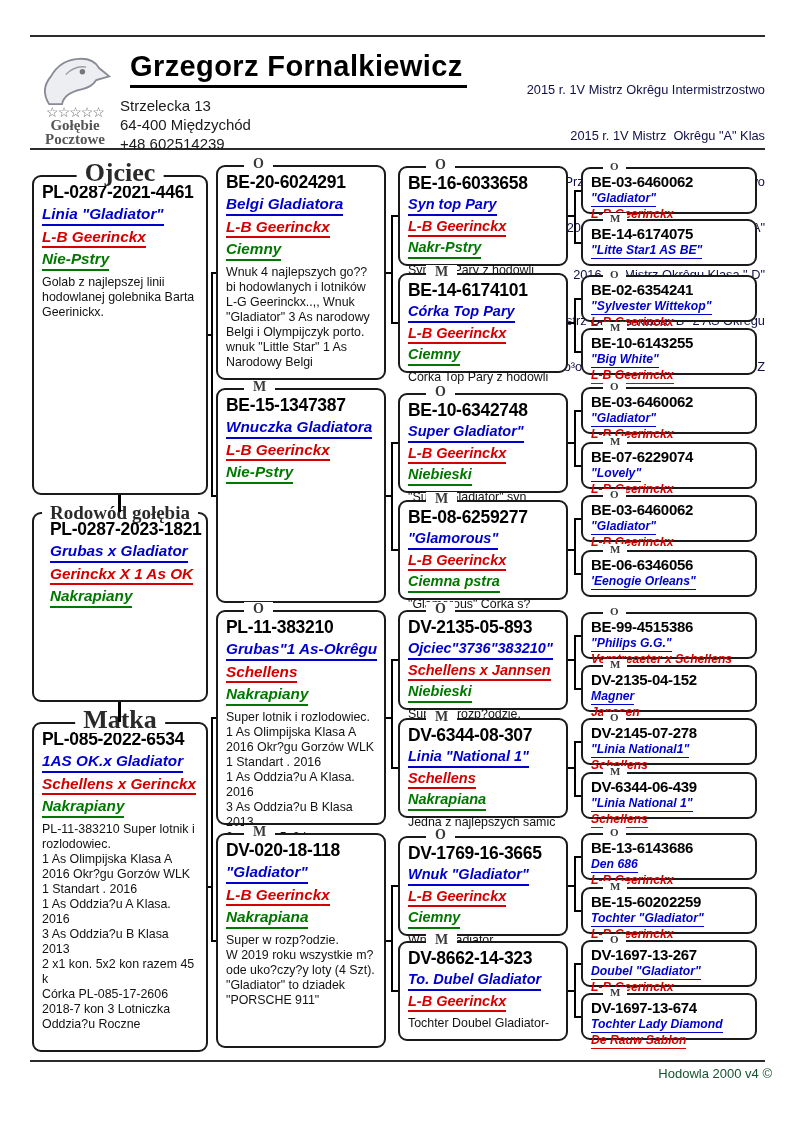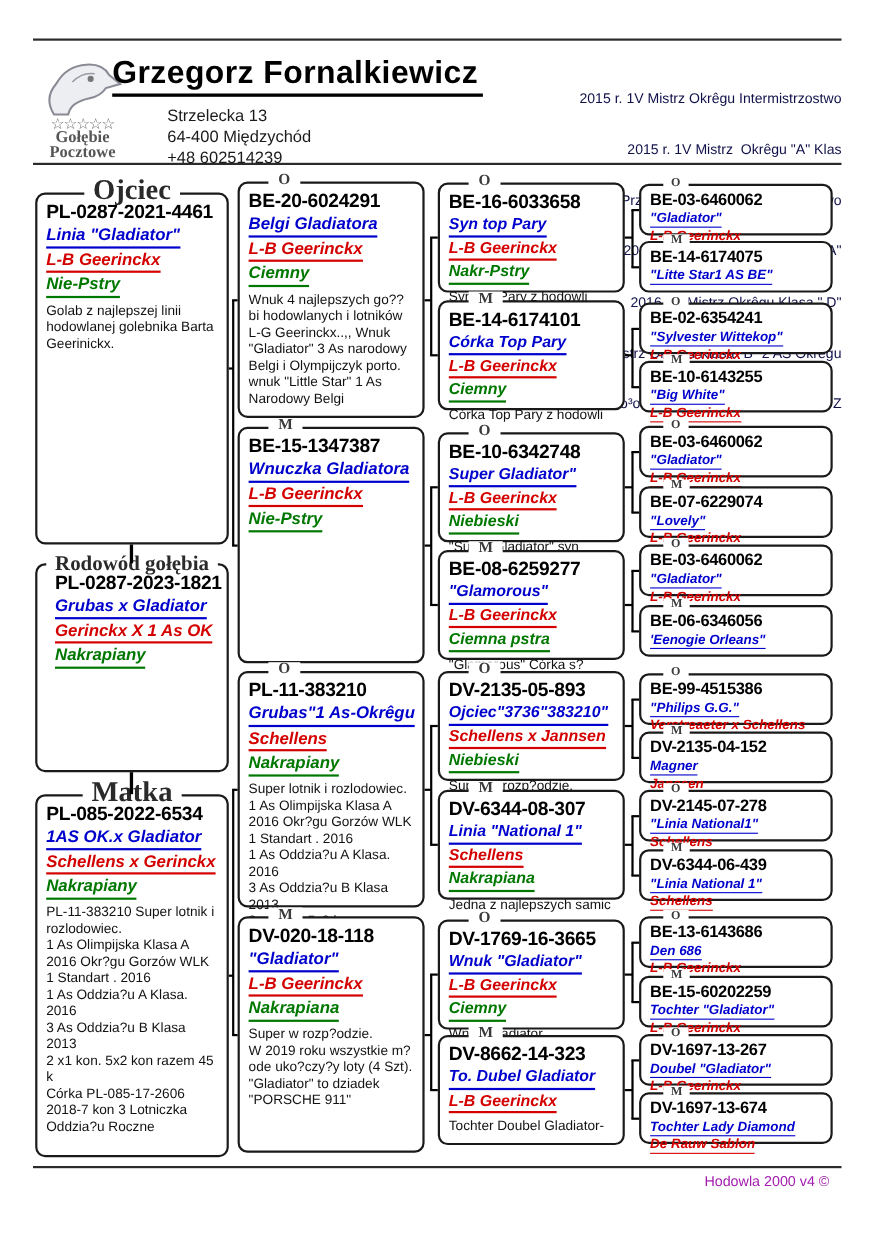--- a/index.html
+++ b/index.html
@@ -1,22 +1,22 @@
 <!DOCTYPE html>
 <html><head>
 <meta charset="utf-8">
 <style>
   html,body{margin:0;padding:0;background:#fff;}
   .page{position:relative;width:794px;height:1123px;background:#fff;overflow:hidden;
         font-family:"Liberation Sans",sans-serif;color:#000;}
   .rule{position:absolute;background:#2b2b2b;height:2px;}
   
-  .owner-name{position:absolute;left:102px;top:50px;font-size:29px;font-weight:bold;
+  .owner-name{position:absolute;left:130px;top:50px;font-size:29px;font-weight:bold;
               letter-spacing:.4px;border-bottom:3px solid #000;padding:0 4px 2px 0;white-space:nowrap;}
-  .addr{position:absolute;left:120px;top:96px;font-size:15px;line-height:19px;color:#1a1a1a;margin-left:32px;}
+  .addr{position:absolute;left:120px;top:96px;font-size:15px;line-height:19px;color:#1a1a1a;}
   .ach{position:absolute;right:29px;top:51px;width:345px;text-align:right;
        font-size:12.8px;line-height:15.4px;color:#10104a;white-space:pre;}
   .logo{position:absolute;left:34px;top:56px;width:82px;text-align:center;}
   .logo svg{display:block;margin:0 auto;}
   .logo-stars{font-size:14px;color:#666;letter-spacing:-1px;line-height:12px;}
   .logo-t{font-family:"Liberation Serif",serif;font-weight:bold;color:#555;
           font-size:15px;line-height:14px;}
   
   .pbox{position:absolute;border:2px solid #1a1a1a;border-radius:9px;background:#fff;
         padding:4px 8px;box-sizing:border-box;}
@@ -29,21 +29,21 @@
   .sm .sex{font-size:11px;top:-8px;left:20px;padding:0 7px;}
   .ring{font-weight:bold;font-size:17.5px;letter-spacing:-.3px;line-height:22px;color:#000;white-space:nowrap;}
   .sm .ring{font-size:15px;line-height:18px;}
   .pl{font-weight:bold;font-style:italic;font-size:15.3px;line-height:21px;white-space:nowrap;}
   .pl .ul{display:inline-block;border-bottom:2px solid;line-height:1.08;padding-bottom:1px;}
   .sm .pl{font-size:12.2px;line-height:15px;}
   .sm .pl .ul{border-bottom-width:1.5px;}
   .c-blue{color:var(--c-blue);} .c-red{color:var(--c-red);} .c-green{color:var(--c-green);}
   .desc{font-size:12.4px;line-height:15px;color:#121212;margin-top:4px;white-space:pre-line;overflow:hidden;}
   .cline{position:absolute;background:#000;}
-  .footer-credit{position:absolute;right:40px;top:1066px;font-size:13px;color:#a21caf;}
+  .footer-credit{position:absolute;right:22px;top:1066px;font-size:13px;color:#14532d;}
 </style>
 </head>
 <body>
 
 <div class="page" style="--c-blue: #0000cd; --c-red: #d40000; --c-green: #007800;">
 
   <div class="rule" style="left:30px;top:35px;width:735px;"></div>
   <div class="rule" style="left:30px;top:148px;width:735px;"></div>
 
   <div class="logo">

